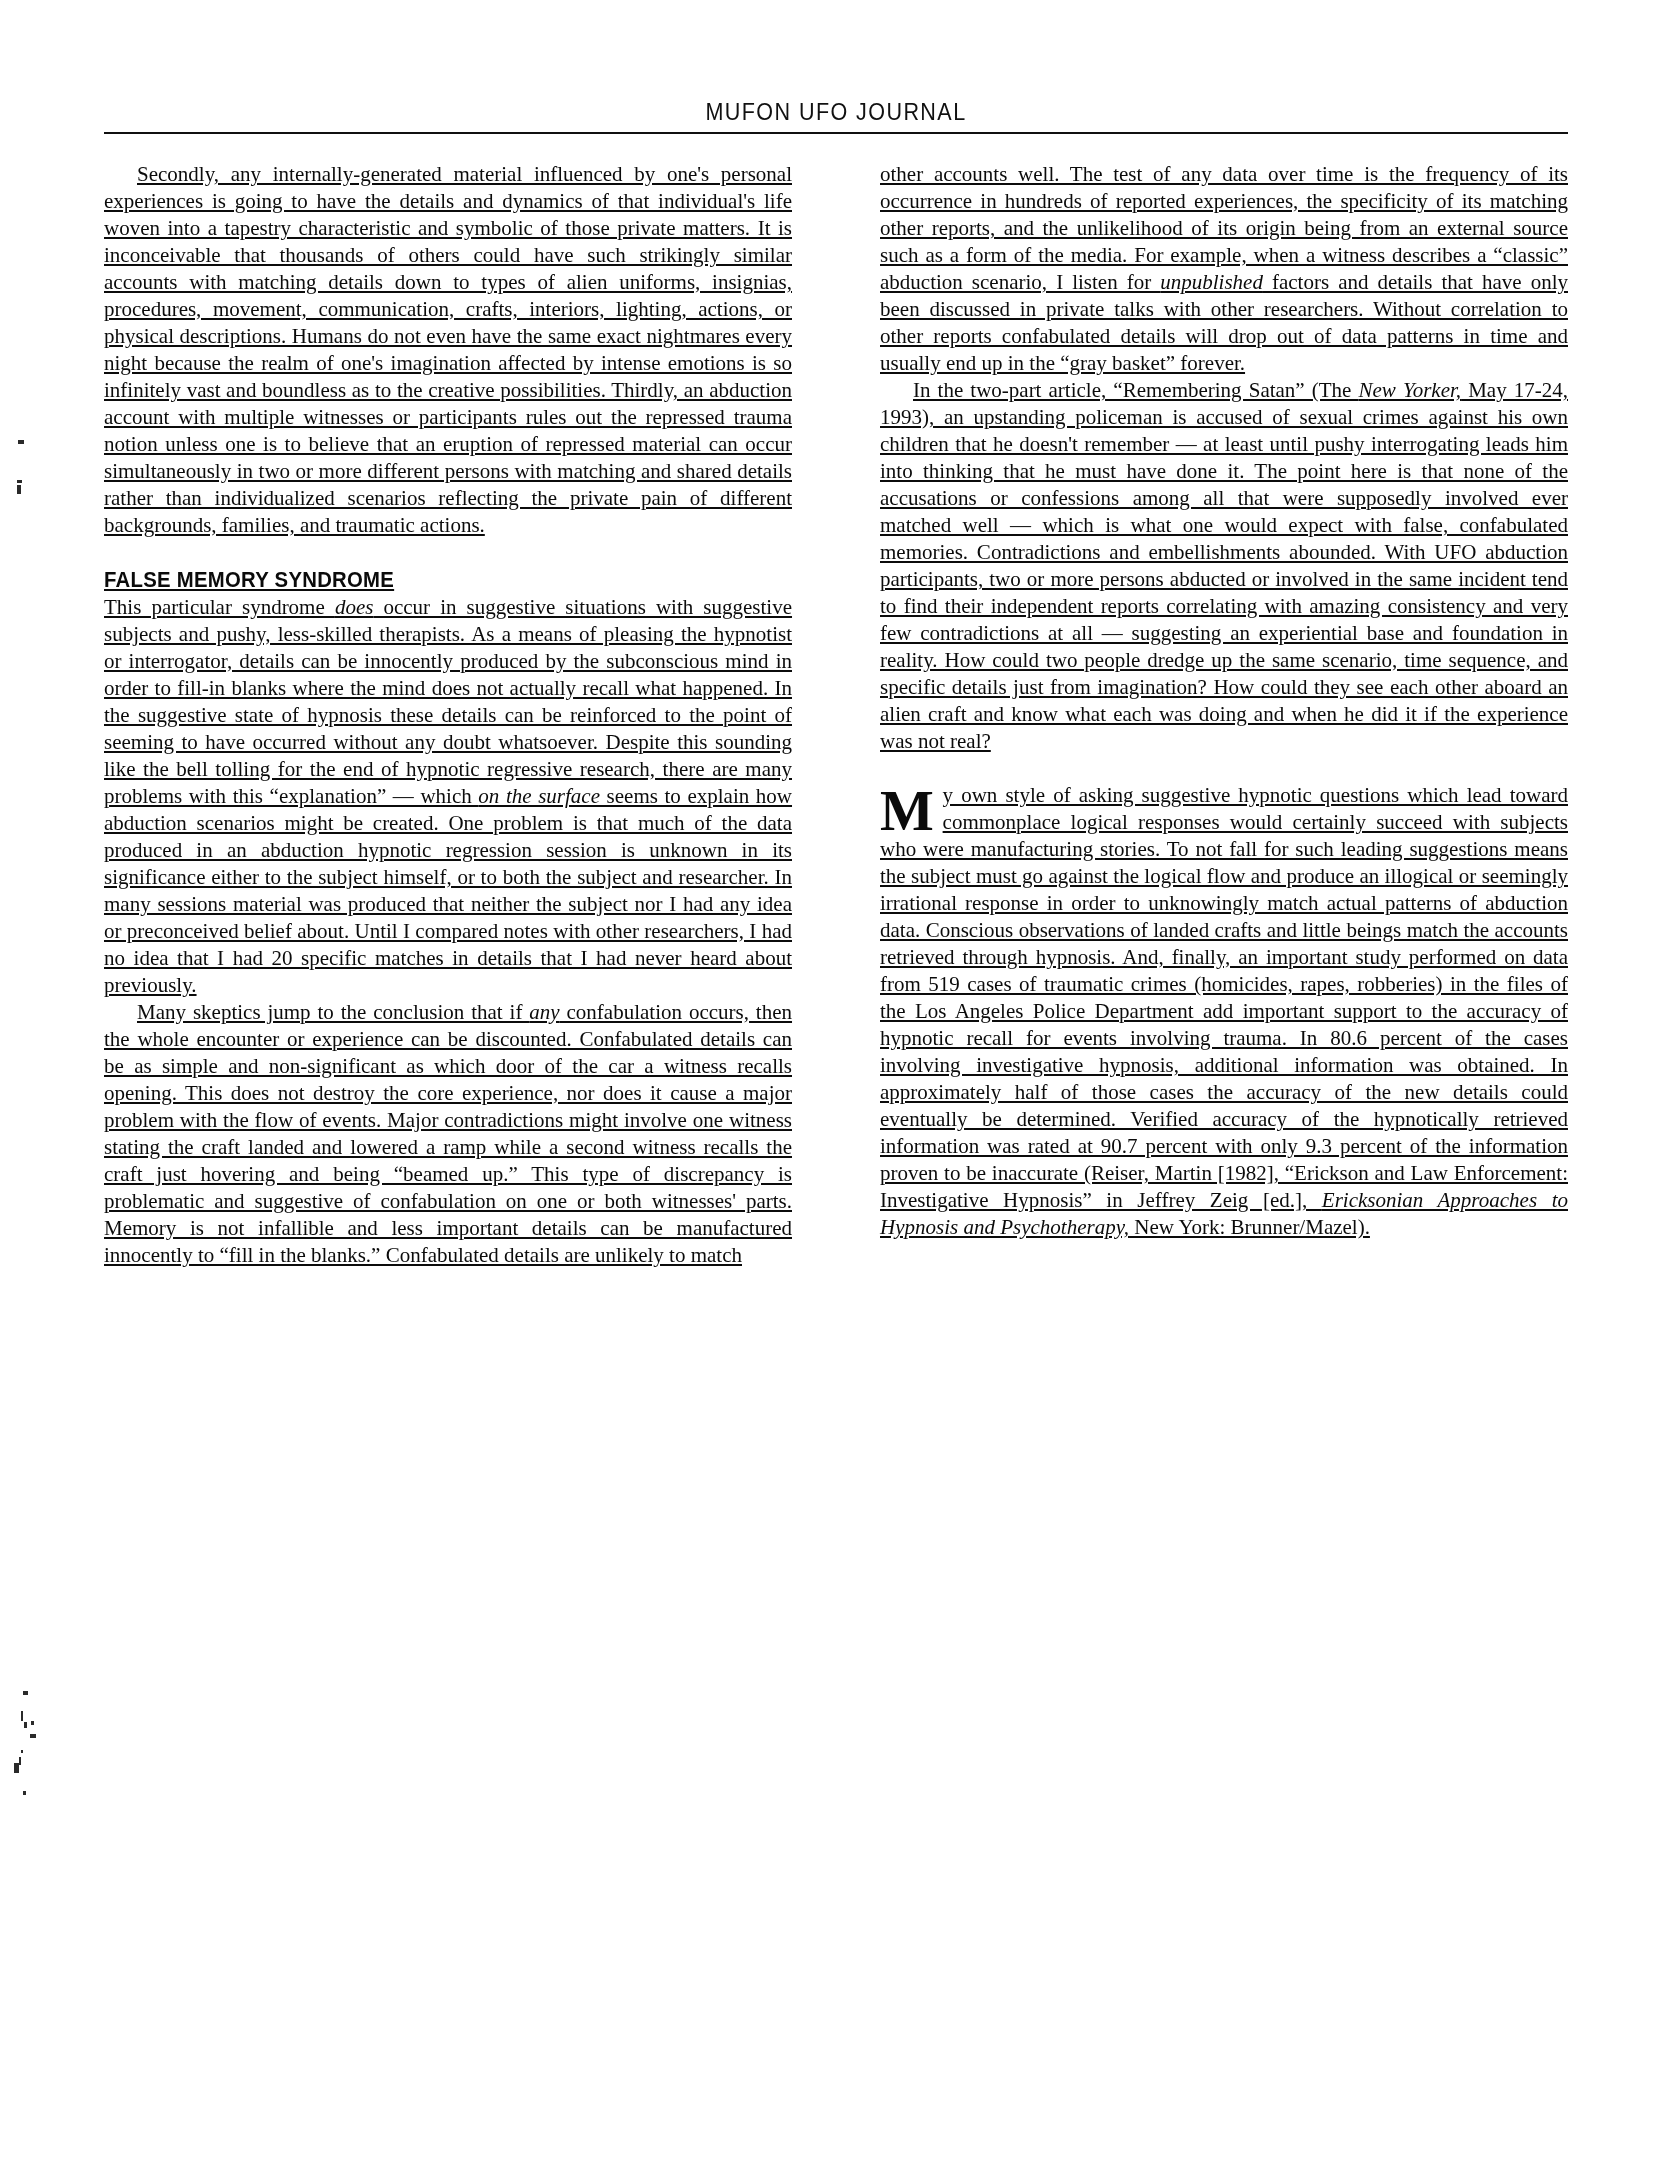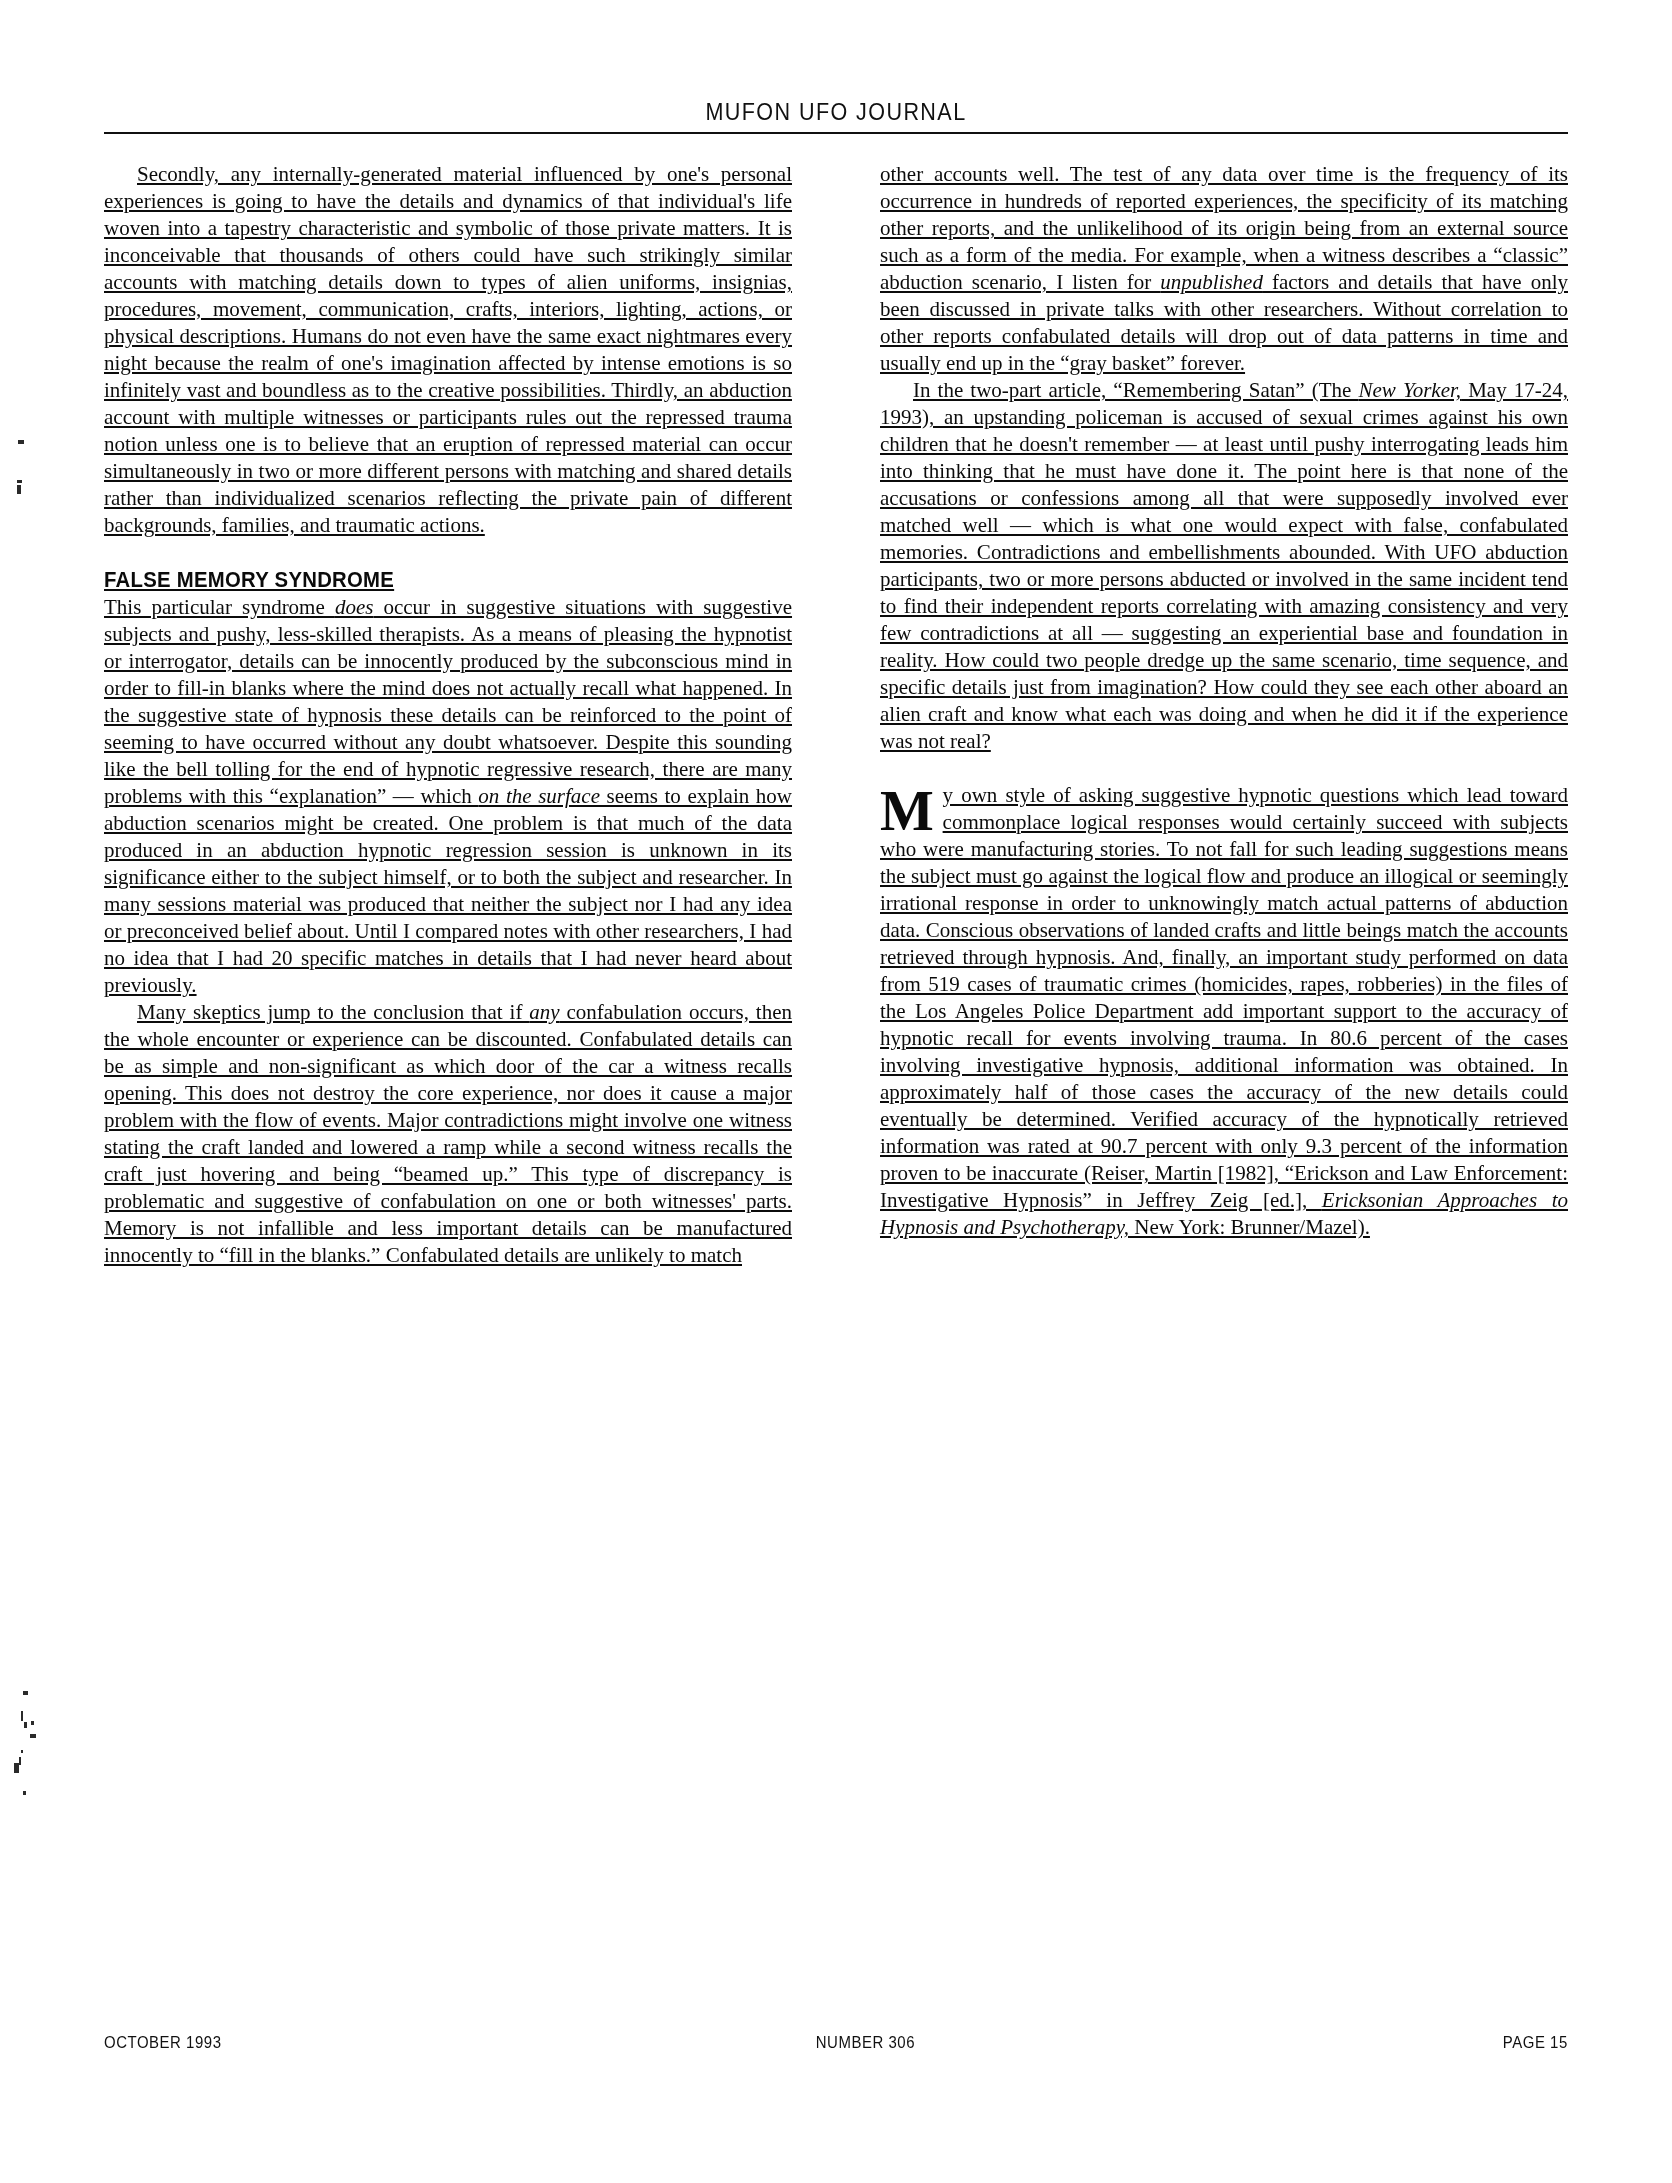--- a/index.html
+++ b/index.html
@@ -167,20 +167,15 @@
       <p class="noindent">other accounts well. The test of any data over time is the frequency of its occurrence in hundreds of reported experiences, the specificity of its matching other reports, and the unlikelihood of its origin being from an external source such as a form of the media. For example, when a witness describes a “classic” abduction scenario, I listen for <em>unpublished</em> factors and details that have only been discussed in private talks with other researchers. Without correlation to other reports confabulated details will drop out of data patterns in time and usually end up in the “gray basket” forever.</p>
 
       <p>In the two-part article, “Remembering Satan” (The <em>New Yorker,</em> May 17-24, 1993), an upstanding policeman is accused of sexual crimes against his own children that he doesn't remember — at least until pushy interrogating leads him into thinking that he must have done it. The point here is that none of the accusations or confessions among all that were supposedly involved ever matched well — which is what one would expect with false, confabulated memories. Contradictions and embellishments abounded. With UFO abduction participants, two or more persons abducted or involved in the same incident tend to find their independent reports correlating with amazing consistency and very few contradictions at all — suggesting an experiential base and foundation in reality. How could two people dredge up the same scenario, time sequence, and specific details just from imagination? How could they see each other aboard an alien craft and know what each was doing and when he did it if the experience was not real?</p>
 
       <p class="dropcap-para">
         <span class="dropcap">M</span><span>y own style of asking suggestive hypnotic questions which lead toward commonplace logical responses would certainly succeed with subjects who were manufacturing stories. To not fall for such leading suggestions means the subject must go against the logical flow and produce an illogical or seemingly irrational response in order to unknowingly match actual patterns of abduction data. Conscious observations of landed crafts and little beings match the accounts retrieved through hypnosis. And, finally, an important study performed on data from 519 cases of traumatic crimes (homicides, rapes, robberies) in the files of the Los Angeles Police Department add important support to the accuracy of hypnotic recall for events involving trauma. In 80.6 percent of the cases involving investigative hypnosis, additional information was obtained. In approximately half of those cases the accuracy of the new details could eventually be determined. Verified accuracy of the hypnotically retrieved information was rated at 90.7 percent with only 9.3 percent of the information proven to be inaccurate (Reiser, Martin [1982], “Erickson and Law Enforcement: Investigative Hypnosis” in Jeffrey Zeig [ed.], <em>Ericksonian Approaches to Hypnosis and Psychotherapy,</em> New York: Brunner/Mazel).</span>
       </p>
     </div>
   </div>
 
-  <div class="footer">
-    <span class="f-left">OCTOBER 1993</span>
-    <span class="f-mid">NUMBER 306</span>
-    <span class="f-right">PAGE 15</span>
-  </div>
 
 </div>
 
 
 </body></html>

